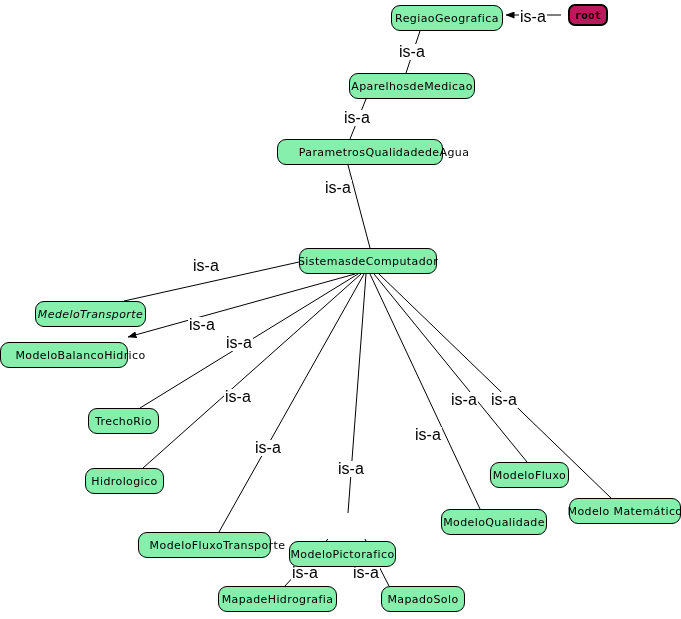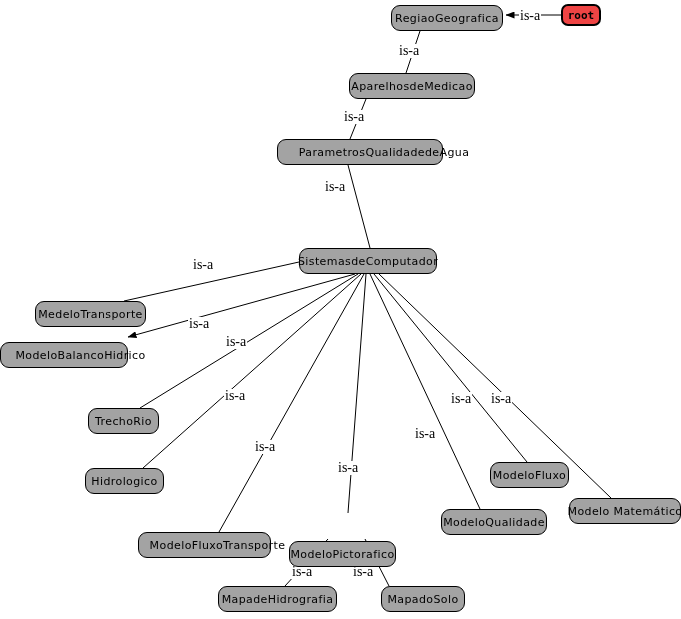--- a/index.html
+++ b/index.html
@@ -22,44 +22,45 @@
     left: 0;
     top: 0;
     width: 681px;
     height: 619px;
   }
   .node {
     position: absolute;
     box-sizing: border-box;
     border: 1px solid #000000;
     border-radius: 9px;
-    background: #a3a3a3;
+    background: #86efac;
     color: #000000;
     display: flex;
     align-items: center;
     justify-content: center;
     font-family: "DejaVu Sans", sans-serif;
     font-size: 11px;
     letter-spacing: 0.4px;
     white-space: nowrap;
     line-height: 1;
   }
   .node.root {
-    background: #ef4444;
+    background: #be185d;
     border: 2px solid #000000;
     border-radius: 7px;
     font-size: 11px;
     font-family: "DejaVu Sans Mono", monospace;
     font-weight: bold;
     letter-spacing: 0;
+    margin-left: 7px;
   }
   .edge-label {
     position: absolute;
-    font-family: Liberation Serif, serif;
-    font-size: 14px;
+    font-family: Liberation Sans, sans-serif;
+    font-size: 16px;
     color: #000000;
     background: #ffffff;
     padding: 0 1px;
     white-space: nowrap;
     line-height: 1;
   }
 </style>
 </head>
 <body>
 
@@ -104,21 +105,21 @@
       <div class="edge-label" style="left: 490px; top: 392px;">is-a</div>
       <div class="edge-label" style="left: 291px; top: 565px;">is-a</div>
       <div class="edge-label" style="left: 352px; top: 565px;">is-a</div>
     </div>
   <div id="nodes">
       <div class="node root" style="left: 561px; top: 4px; width: 40px; height: 22px;">root</div>
       <div class="node" style="left: 391px; top: 5px; width: 112px; height: 26px;">RegiaoGeografica</div>
       <div class="node" style="left: 317px; top: 73px; width: 126px; height: 26px; margin-left: 32px;">AparelhosdeMedicao</div>
       <div class="node" style="left: 277px; top: 139px; width: 166px; height: 26px; padding-left: 48px;">ParametrosQualidadedeAgua</div>
       <div class="node" style="left: 299px; top: 248px; width: 138px; height: 26px;">SistemasdeComputador</div>
-      <div class="node" style="left: 35px; top: 301px; width: 111px; height: 26px;">MedeloTransporte</div>
+      <div class="node" style="left: 35px; top: 301px; width: 111px; height: 26px; font-style: italic;">MedeloTransporte</div>
       <div class="node" style="left: 0px; top: 342px; width: 128px; height: 26px; padding-left: 33px;">ModeloBalancoHidrico</div>
       <div class="node" style="left: 88px; top: 408px; width: 71px; height: 26px;">TrechoRio</div>
       <div class="node" style="left: 85px; top: 468px; width: 79px; height: 26px;">Hidrologico</div>
       <div class="node" style="left: 138px; top: 532px; width: 133px; height: 26px; padding-left: 26px;">ModeloFluxoTransporte</div>
       <div class="node" style="left: 289px; top: 513px; width: 107px; height: 26px; margin-top: 28px;">ModeloPictorafico</div>
       <div class="node" style="left: 218px; top: 586px; width: 119px; height: 26px;">MapadeHidrografia</div>
       <div class="node" style="left: 349px; top: 586px; width: 84px; height: 26px; margin-left: 32px;">MapadoSolo</div>
       <div class="node" style="left: 441px; top: 509px; width: 106px; height: 26px;">ModeloQualidade</div>
       <div class="node" style="left: 490px; top: 462px; width: 79px; height: 26px;">ModeloFluxo</div>
       <div class="node" style="left: 569px; top: 498px; width: 112px; height: 26px;">Modelo Matemático</div>

